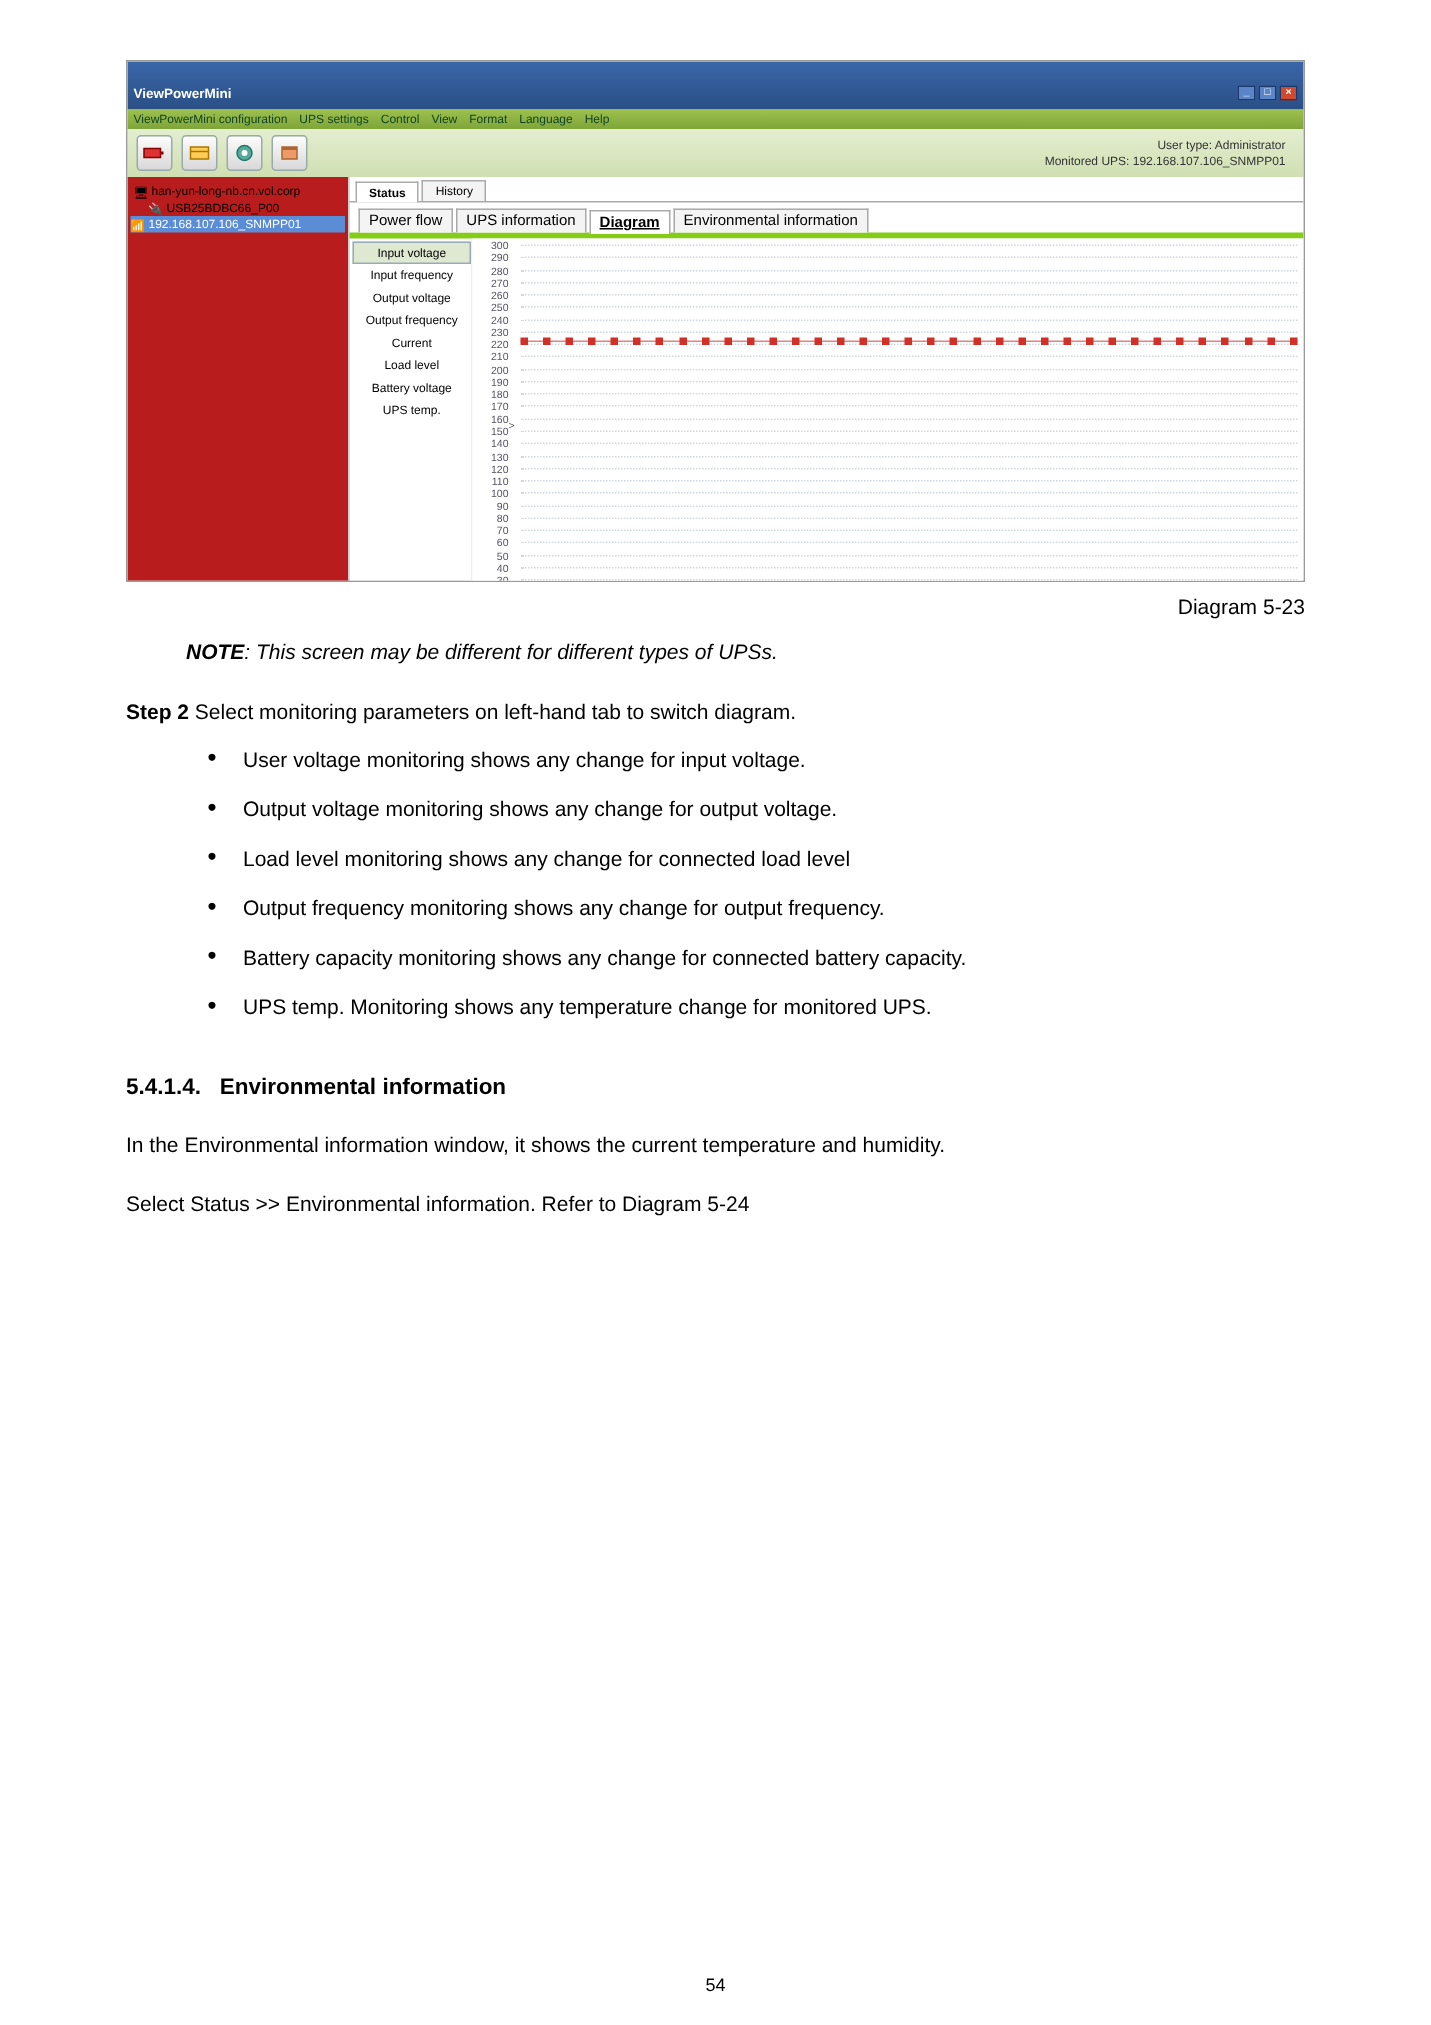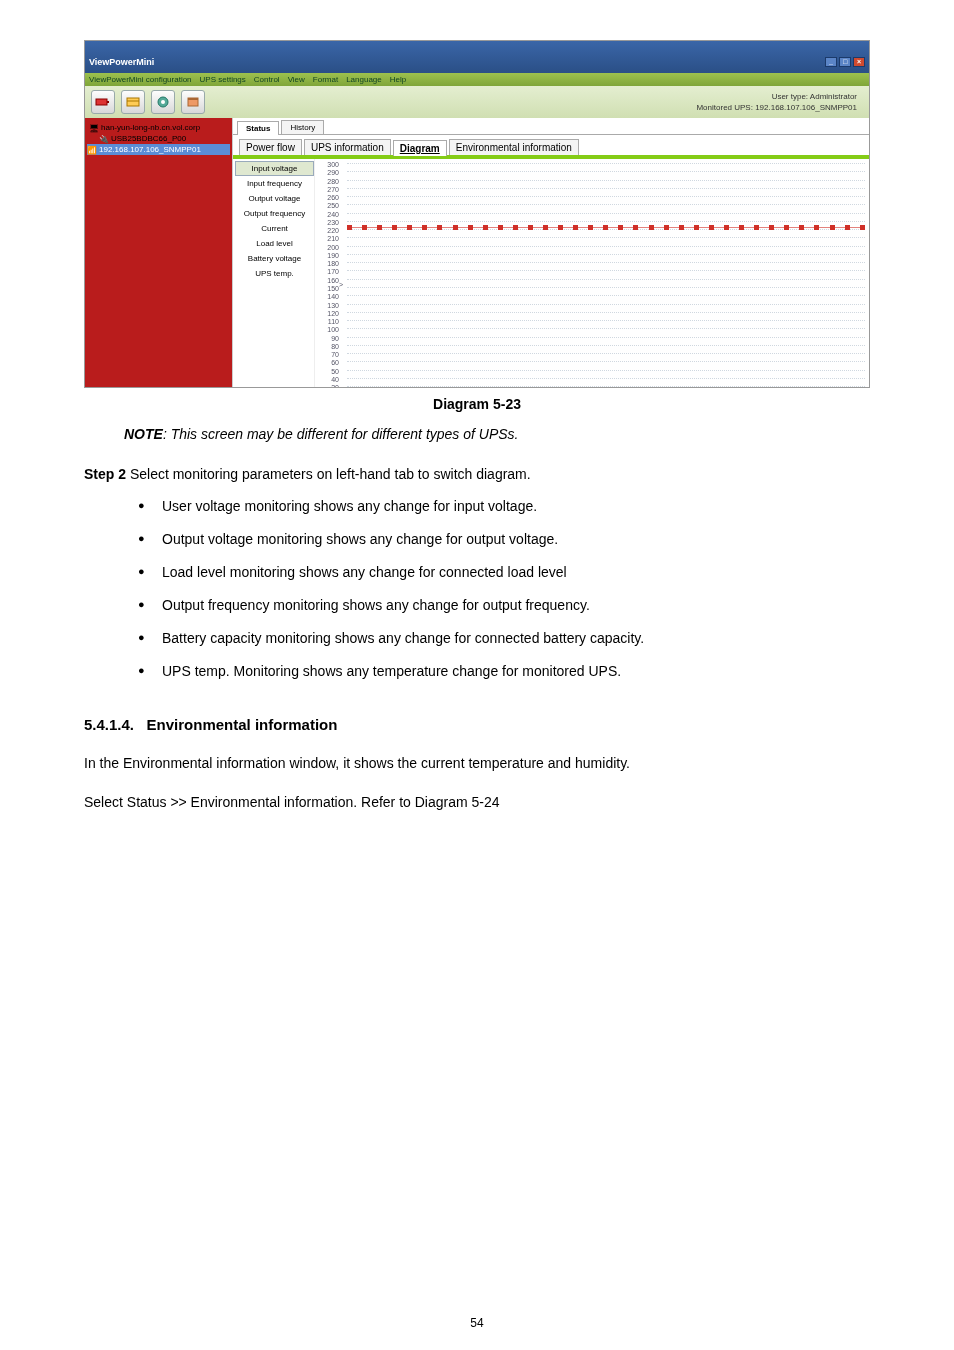--- a/index.html
+++ b/index.html
@@ -32,21 +32,21 @@
   .param { padding: 2px 1px; background: #fff; border: 1px solid transparent; }
   .param.sel { background: #dfe8d0; border: 1px solid #9ab; }
   .chart { flex: 1; position: relative; background: #fff; }
   .yaxisnum { position: absolute; left: 6px; font-size: 7px; color: #556; text-align: right; width: 18px; }
   .ylab { position: absolute; left: 24px; top: 50%; font-size: 7px; color: #556; }
   .grid { position: absolute; left: 32px; right: 4px; top: 4px; bottom: 4px; }
   .gl { position: absolute; left: 0; right: 0; border-top: 1px dotted #d0d8e0; }
   .datapts { position: absolute; left: 32px; right: 4px; top: 66px; display: flex; justify-content: space-between; }
   .dp { width: 5px; height: 5px; background: #d03028; }
   .dpline { position: absolute; left: 32px; right: 4px; top: 68px; height: 1px; background: #d03028; opacity: .6; }
-  .caption { text-align: center; font-weight: bold; font-size: 14px; margin: 6px 0 14px; }
+  .caption { text-align: right; font-weight: normal; font-size: 14px; margin: 6px 0 14px; }
   .note { font-size: 14px; margin-bottom: 24px; margin-left: 40px; font-style: italic; }
   .step { font-size: 14px; margin-bottom: 14px; }
   .step b { font-weight: bold; }
   ul.bullets { list-style: none; margin: 0 0 0 54px; }
   ul.bullets > li { position: relative; font-size: 14px; line-height: 1.5; margin-bottom: 12px; padding-left: 24px; }
   ul.bullets > li::before { content: "●"; position: absolute; left: 0; top: 1px; font-size: 11px; }
   .h4 { font-weight: bold; font-size: 15px; margin: 34px 0 16px; }
   .para { font-size: 14px; line-height: 2.1; text-align: justify; margin-bottom: 14px; }
   .pagenum { position: absolute; bottom: 20px; left: 0; right: 0; text-align: center; font-size: 12px; }
 </style>

